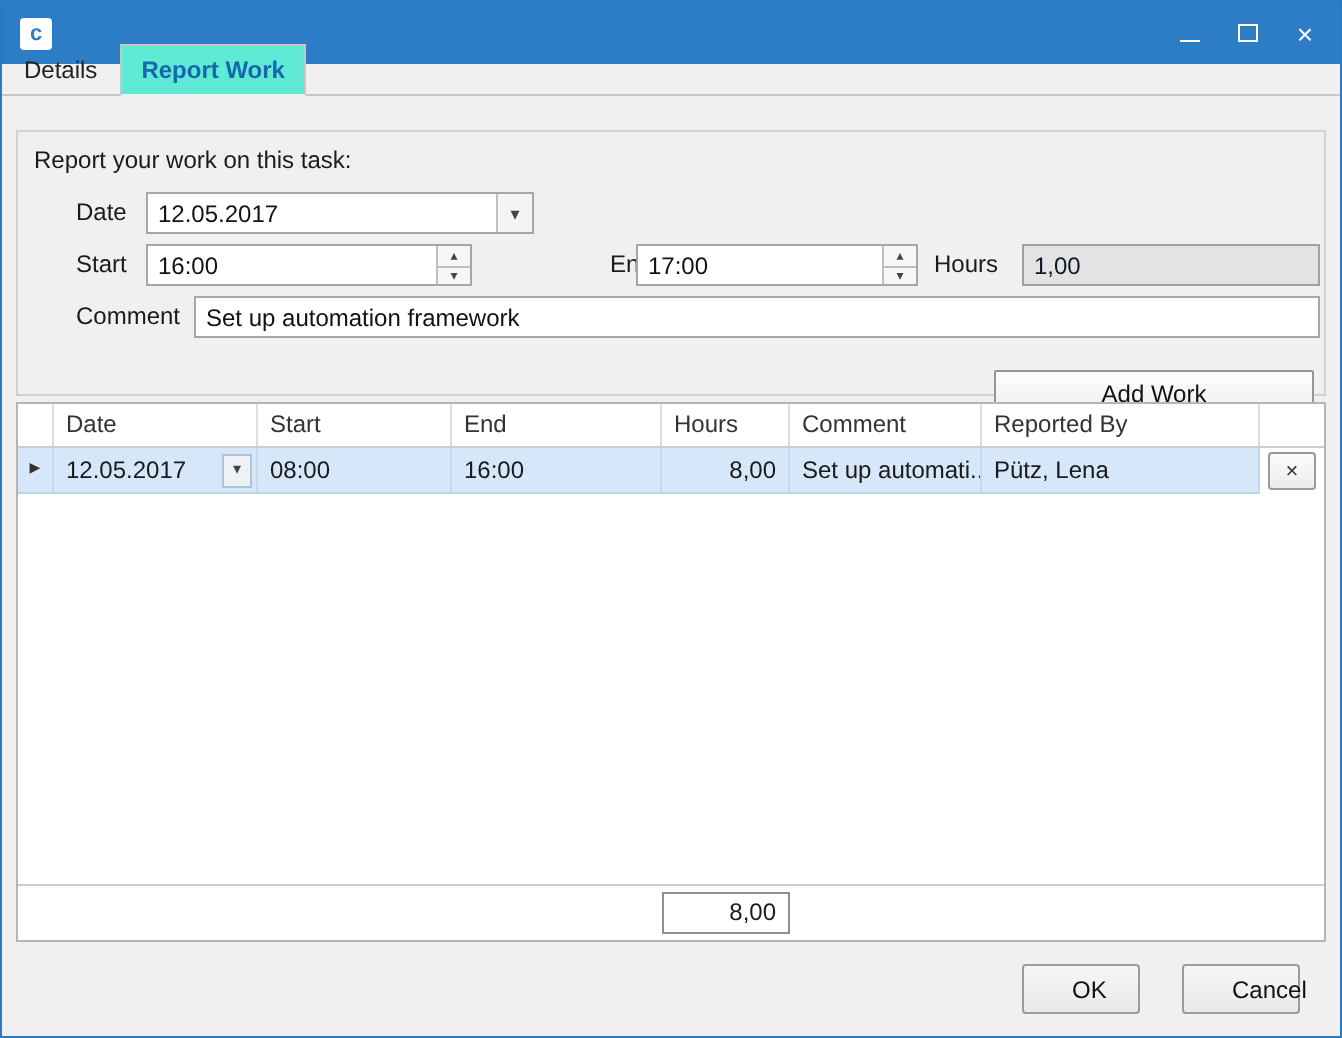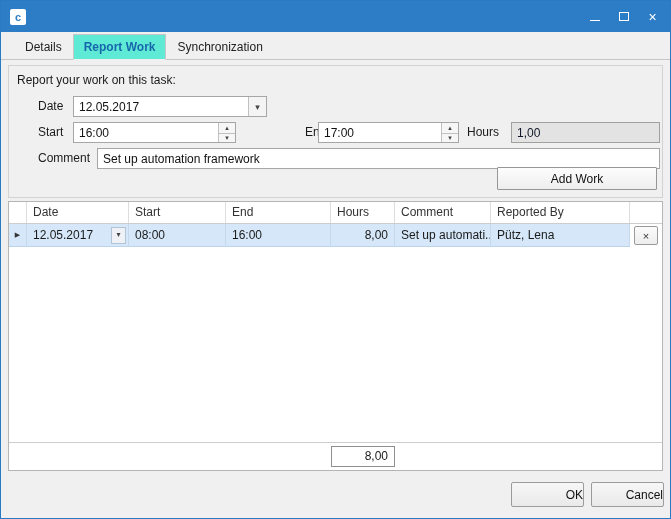--- a/index.html
+++ b/index.html
@@ -23,23 +23,23 @@
   }
   .titlebar-title { margin-left: 7px; white-space: nowrap; }
   .titlebar-controls { position: absolute; right: 3px; top: 0; height: 31px; display: flex; }
   .tb-btn { width: 29px; height: 31px; display: flex; align-items: center; justify-content: center; color: #fff; }
   .min-glyph { width: 10px; height: 1px; background: #fff; margin-top: 7px; }
   .max-glyph { width: 10px; height: 9px; border: 1px solid #fff; }
   .close-glyph { font-size: 14px; line-height: 14px; }
 
   
   .tabstrip {
-    position: absolute; top: 31px; left: 0; right: 0; height: 28px;
+    position: absolute; top: 31px; left: 0; right: 0; height: 16px;
     background: #f0f0f0; border-bottom: 1px solid #c6c6c6;
-    display: flex; align-items: flex-end; padding-left: 13px;
+    display: flex; align-items: flex-end; padding-left: 0;
   }
   .tab {
     padding: 5px 10px; margin-bottom: -1px; border: 1px solid transparent;
     color: #222; white-space: nowrap; cursor: default;
   }
   .tab.active {
     background: #5eead4; border-color: #c6c6c6; border-bottom-color: #f0f0f0;
     color: #1767ad; font-weight: bold;
   }
 
@@ -77,21 +77,21 @@
     color: #444; font-size: 9px;
   }
   .spin-col { flex: 0 0 17px; border-left: 1px solid #c0c0c0; display: flex; flex-direction: column; }
   .spin-btn {
     flex: 1 1 50%; background: #f6f6f6; color: #444; font-size: 7px;
     display: flex; align-items: center; justify-content: center;
   }
   .spin-btn + .spin-btn { border-top: 1px solid #c0c0c0; }
 
   .add-work-btn {
-    position: absolute; left: 488px; top: 101px; width: 160px; height: 23px;
+    position: absolute; left: 488px; top: 119px; width: 160px; height: 23px;
     border: 1px solid #969696; border-radius: 1px;
     background: linear-gradient(#fdfdfd, #eeeeee);
     font: 12px "Liberation Sans", sans-serif; color: #111; text-align: center;
   }
 
   
   .grid {
     position: absolute; left: 7px; top: 141px; width: 655px; height: 270px;
     border: 1px solid #b5b5b5; background: #fff;
   }
@@ -139,24 +139,24 @@
     background: #fff; border-top: 1px solid #cdcdcd;
   }
   .summary-cell {
     position: absolute; left: 322px; top: 3px; width: 64px; height: 21px;
     border: 1px solid #8f8f8f; background: #fff;
     line-height: 19px; text-align: right; padding: 0 6px;
   }
 
   
   .dlg-btn {
-    position: absolute; top: 422px; width: 73px; height: 25px;
+    position: absolute; top: 422px; width: 59px; height: 25px;
     border: 1px solid #9c9c9c; border-radius: 2px;
     background: linear-gradient(#f7f7f7, #e9e9e9);
-    font: 12px "Liberation Sans", sans-serif; color: #111; text-align: right; padding-left: 24px;
+    font: 12px "Liberation Sans", sans-serif; color: #111; text-align: left; padding-left: 24px;
   }
   .btn-ok { left: 510px; }
   .btn-cancel { left: 590px; }
 </style>
 </head>
 <body>
 
 <div class="window">
 
   <div class="titlebar">
@@ -170,21 +170,20 @@
       </div>
       <div class="tb-btn">
         <span class="close-glyph">×</span>
       </div>
     </div>
   </div>
 
   <div class="tabstrip">
     <div class="tab">Details</div>
     <div class="tab active">Report Work</div>
-    <div class="tab">Synchronization</div>
   </div>
 
   <div class="tabpage">
 
     <div class="groupbox">
       <div class="gb-heading">Report your work on this task:</div>
 
       <div class="field-label lbl-date">Date</div>
       <div class="editor ed-date">
         <input value="12.05.2017" style="">

